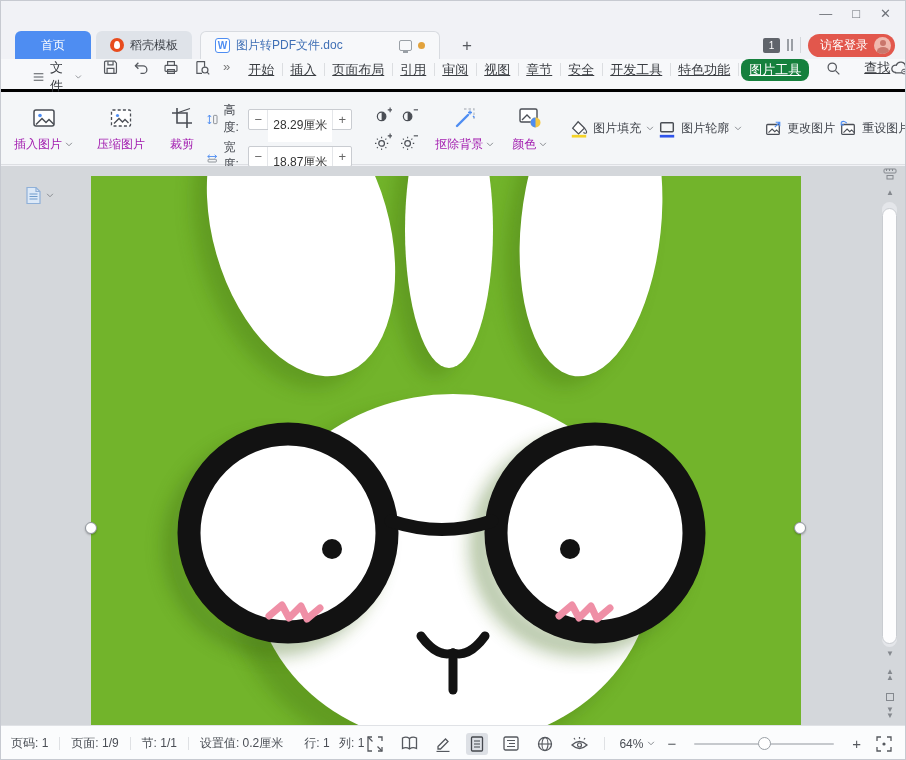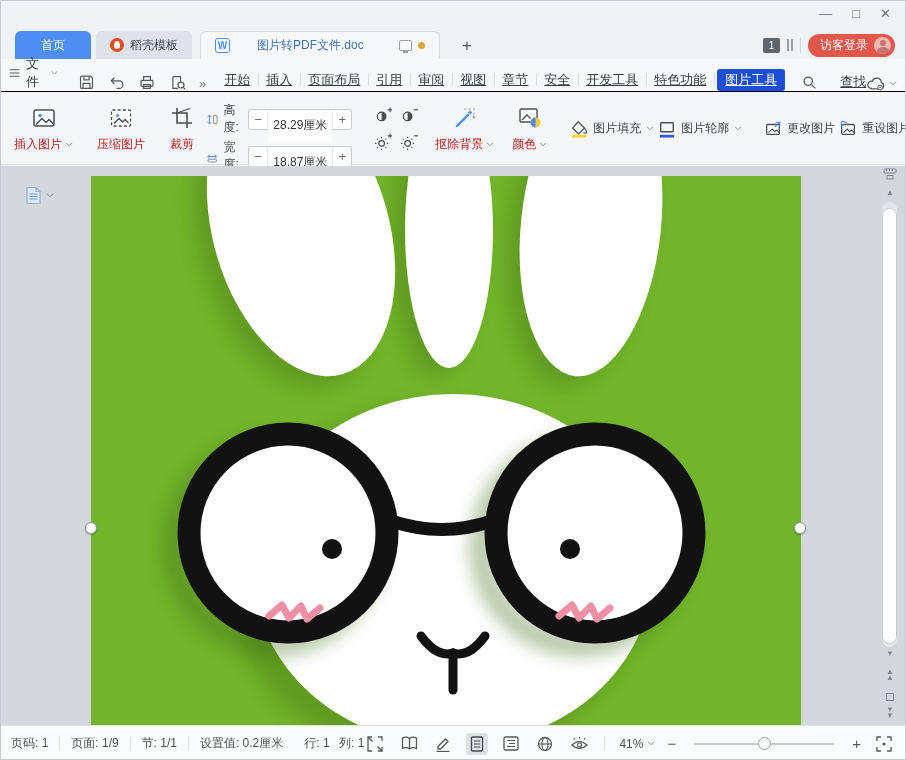--- a/index.html
+++ b/index.html
@@ -11,55 +11,55 @@
   .titlebar { position:absolute; top:0; left:0; right:0; height:28px; }
   .win-controls { position:absolute; right:14px; top:5px; display:flex; gap:20px; color:#6d7178; font-size:13px; line-height:16px; }
   .win-controls span { cursor:default; }
 
   
   .tabbar { position:absolute; top:28px; left:0; right:0; height:30px; display:flex; align-items:flex-end; }
   .tab { height:28px; display:flex; align-items:center; gap:6px; border-radius:6px 6px 0 0; padding:0 14px; font-size:12px; }
   .tab-home { margin-left:14px; width:76px; justify-content:center; background:#4e8df2; color:#fff; }
   .tab-docer { margin-left:5px; background:#dfe3e9; color:#3f434a; }
   .tab-doc { margin-left:8px; width:240px; background:#f7f8fa; border:1px solid #d8dbe0; border-bottom:none; color:#3f6fb5; }
-  .tab-doc .doclabel { flex:1; white-space:nowrap; overflow:hidden;margin-left:21px; }
+  .tab-doc .doclabel { flex:1; white-space:nowrap; overflow:hidden; }
   .w-badge { width:15px; height:15px; border:1px solid #4e8df2; border-radius:3px; color:#4e8df2; font-size:10px; font-weight:bold; display:flex; align-items:center; justify-content:center; background:#fff; }
   .flame { width:14px; height:14px; border-radius:50%; background:#e84c1e; position:relative; }
   .flame::after { content:""; position:absolute; left:4px; top:3px; width:6px; height:8px; background:#fff; border-radius:50% 50% 50% 50% / 60% 60% 40% 40%; }
   .monitor-ic { width:13px; height:11px; border:1px solid #9aa0a6; border-radius:2px; position:relative; }
   .monitor-ic::after { content:""; position:absolute; left:3px; bottom:-3px; width:5px; height:2px; background:#9aa0a6; }
   .dot { width:7px; height:7px; border-radius:50%; background:#e2a23c; }
   .newtab-btn { margin-left:18px; font-size:17px; color:#55585e; line-height:26px; padding:0 4px; }
   .tab-right { margin-left:auto; margin-right:10px; display:flex; align-items:center; gap:7px; height:28px; }
   .count-badge { min-width:17px; height:15px; background:#60646b; color:#fff; font-size:10px; display:flex; align-items:center; justify-content:center; border-radius:2px; }
   .bars { display:flex; gap:2px; } .bars i { width:2px; height:12px; background:#9b9fa5; }
   .vdiv { width:1px; height:16px; background:#d4d7db; }
   .login-pill { height:23px; background:#e2574c; color:#fff; border-radius:12px; display:flex; align-items:center; gap:6px; padding:0 4px 0 12px; font-size:12px; }
   .avatar { width:17px; height:17px; border-radius:50%; background:#f0b8ae; position:relative; overflow:hidden; }
   .avatar::before { content:""; position:absolute; left:5.5px; top:3px; width:6px; height:6px; border-radius:50%; background:#c9766c; }
   .avatar::after { content:""; position:absolute; left:2.5px; top:10px; width:12px; height:8px; border-radius:50% 50% 0 0; background:#c9766c; }
 
   
-  .menubar { position:absolute; top:58px; left:0; right:0; height:33px; background:#f7f8fa; border-bottom:1px solid #000000; display:flex; align-items:flex-end; padding:0 10px 0 8px; font-size:13px; color:#3a3d42; }
+  .menubar { position:absolute; top:58px; left:0; right:0; height:33px; background:#f7f8fa; border-bottom:3px solid #000000; display:flex; align-items:flex-start; padding:0 10px 0 32px; font-size:13px; color:#3a3d42; }
   .menubar svg { display:block; }
   .file-group { display:flex; align-items:center; gap:6px; }
   .mb-div { width:1px; height:16px; background:#dcdee1; margin:0 10px; }
   .qicons { display:flex; align-items:center; gap:13px; }
   .more-gl { color:#777; font-size:13px; margin:0 10px 0 12px; }
   .mitems { display:flex; align-items:center; }
   .mitem { padding:2px 8px; position:relative; white-space:nowrap;text-decoration:underline; }
   .mitem:not(.active)::after { content:""; position:absolute; right:-0.5px; top:4px; height:13px; width:1px; background:#dcdee1; }
-  .mitem.active { background:#1d4ed8; color:#fff; border-radius:3px; margin:0 3px; }
+  .mitem.active { background:#15803d; color:#fff; border-radius:8px; margin:0 3px; }
   .mitem.active::after { display:none; }
   .find-group { display:flex; align-items:center; gap:23px; margin-left:14px; white-space:nowrap;text-decoration:underline; }
   .mb-right { margin-left:auto; display:flex; align-items:center; gap:17px; color:#5a5e64; }
 
   
   .ribbon { position:absolute; top:92px; left:0; right:0; height:72px; background:#f4f6f8; border-bottom:1px solid #dddfe3; display:flex; align-items:stretch; padding:3px 0 3px 4px; }
-  .rbtn { display:flex; flex-direction:column; align-items:center; justify-content:center; gap:5px; padding:0 9px; font-size:12px; color:#b91c1c; white-space:nowrap; }
+  .rbtn { display:flex; flex-direction:column; align-items:center; justify-content:center; gap:5px; padding:0 9px; font-size:12px; color:#a21caf; white-space:nowrap; }
   .rbtn .lbl { display:flex; align-items:center; gap:3px; }
   .gsep { width:1px; background:#e2e4e8; margin:8px 3px; }
   .dims { display:flex; flex-direction:column; justify-content:center; gap:3px; padding:0 8px 0 2px;margin-top:18px; }
   .dimrow { display:flex; align-items:center; gap:5px; font-size:12px; color:#41454c; }
   .step { display:flex; border:1px solid #c9ccd1; background:#fff; height:21px; border-radius:2px; }
   .sbtn { width:19px; text-align:center; line-height:19px; color:#666; font-size:13px; }
   .sbtn.l { border-right:1px solid #e4e6e9; } .sbtn.r { border-left:1px solid #e4e6e9; }
   .sval { width:64px; border:none; outline:none; font-size:12px; padding:16px 5px; color:#333; font-family:"Liberation Sans",sans-serif; }
   .minigrid { display:grid; grid-template-columns:24px 24px; grid-auto-rows:24px; align-content:center; gap:2px; padding:0 5px; }
   .mini { display:flex; align-items:center; justify-content:center; }
@@ -519,21 +519,21 @@
         </span>
       <span class="vicon">
           <svg width="17" height="15" viewBox="0 0 17 15">
             <path d="M1 9q7.5-7 15 0q-7.5 7-15 0z" fill="none" stroke="#55585e" stroke-width="1.3"></path>
             <circle cx="8.5" cy="9" r="2" fill="none" stroke="#55585e" stroke-width="1.2"></circle>
             <path d="M4 3.5L3 2M8.5 2.8V1M13 3.5L14 2" stroke="#55585e" stroke-width="1.2"></path>
           </svg>
         </span>
       <span class="sb-div" style="margin:0 2px"></span>
       <span class="zoomwrap">
-        <span>41%</span>
+        <span>64%</span>
         <svg class="chev" width="8" height="5" viewBox="0 0 9 6">
             <path d="M1 1l3.5 3.5L8 1" stroke="#8a8d92" stroke-width="1.2" fill="none"></path>
           </svg>
       </span>
       <span class="zminus">−</span>
       <span class="ztrack">
           <span class="zthumb"></span>
         </span>
       <span class="zplus">+</span>
       <span class="vicon">

